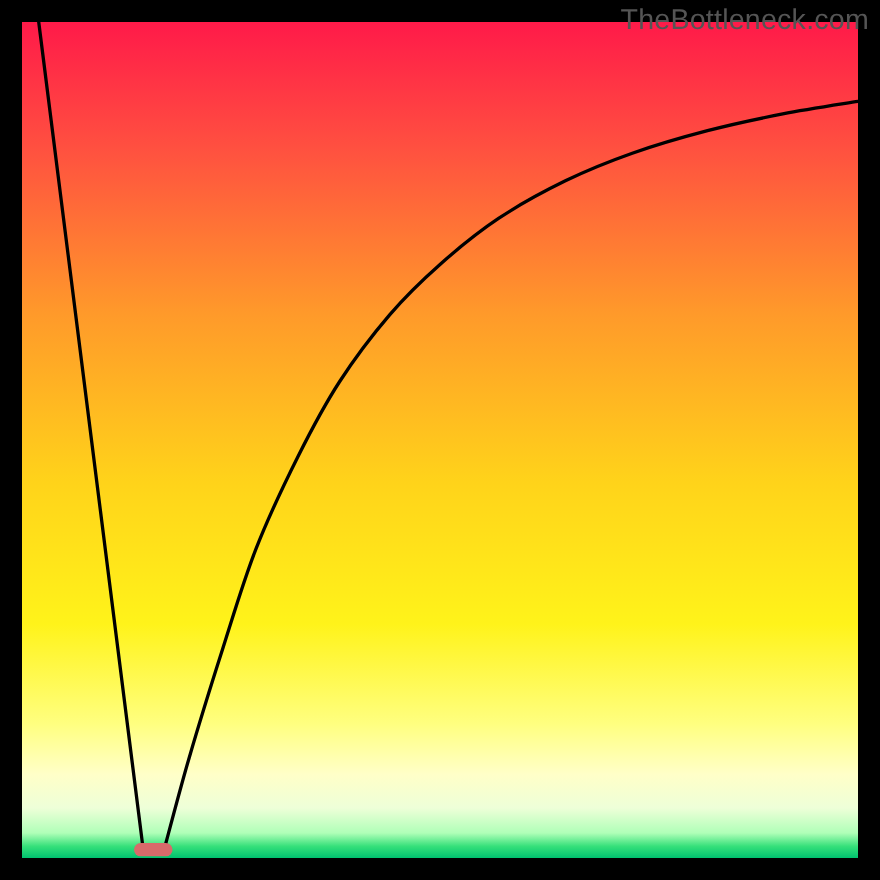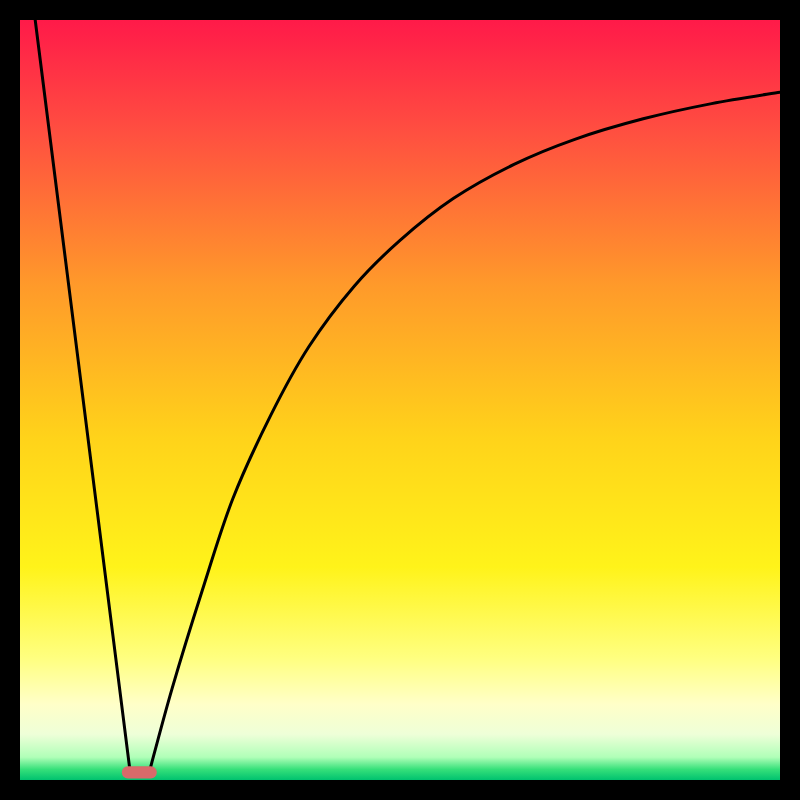--- a/index.html
+++ b/index.html
@@ -55,13 +55,14 @@
           <stop offset="97%" stop-color="#b0ffb8"></stop>
           <stop offset="98.6%" stop-color="#36e07a"></stop>
           <stop offset="100%" stop-color="#00c26f"></stop>
         </linearGradient>
     </defs>
     <rect x="0" y="0" width="760" height="760" fill="url(#bg-grad)"></rect>
     <path id="curve-left" fill="none" stroke="#000" stroke-width="3" stroke-linecap="round" d="M 15.200000000000001 0 L 110.19999999999999 752.4"></path>
     <path id="curve-right" fill="none" stroke="#000" stroke-width="3" stroke-linecap="round" d="M 129.20000000000002 752.4 C 133 738.4666666666667 143.13333333333333 699.1999999999999 152 668.8 C 160.86666666666667 638.4 172.26666666666668 601.6666666666666 182.4 570 C 192.53333333333333 538.3333333333334 201.4 507.93333333333334 212.8 478.8 C 224.20000000000002 449.6666666666667 238.13333333333335 420.5333333333333 250.8 395.2 C 263.4666666666667 369.8666666666667 274.8666666666667 348.33333333333337 288.8 326.8 C 302.73333333333335 305.26666666666665 319.2 283.73333333333335 334.4 266 C 349.59999999999997 248.26666666666665 363.5333333333333 234.96666666666664 380 220.39999999999998 C 396.4666666666667 205.83333333333331 414.2 191.26666666666668 433.2 178.60000000000002 C 452.2 165.93333333333337 473.73333333333335 154.27999999999997 494 144.39999999999998 C 514.2666666666667 134.51999999999998 533.2666666666667 126.92000000000006 554.8 119.32000000000005 C 576.3333333333333 111.72000000000004 600.3999999999999 104.75333333333329 623.1999999999999 98.79999999999995 C 646 92.84666666666662 668.8 88.03333333333336 691.6 83.60000000000002 C 714.4000000000001 79.16666666666669 748.6 74.09999999999995 760 72.19999999999993"></path>
     <rect id="marker" rx="6" ry="6" x="101.84" y="746.3199999999999" width="34.96" height="12.16" fill="#d86a6a"></rect>
   </svg>
+  <div class="watermark">TheBottleneck.com</div>
 </div>
 
 </body></html>

